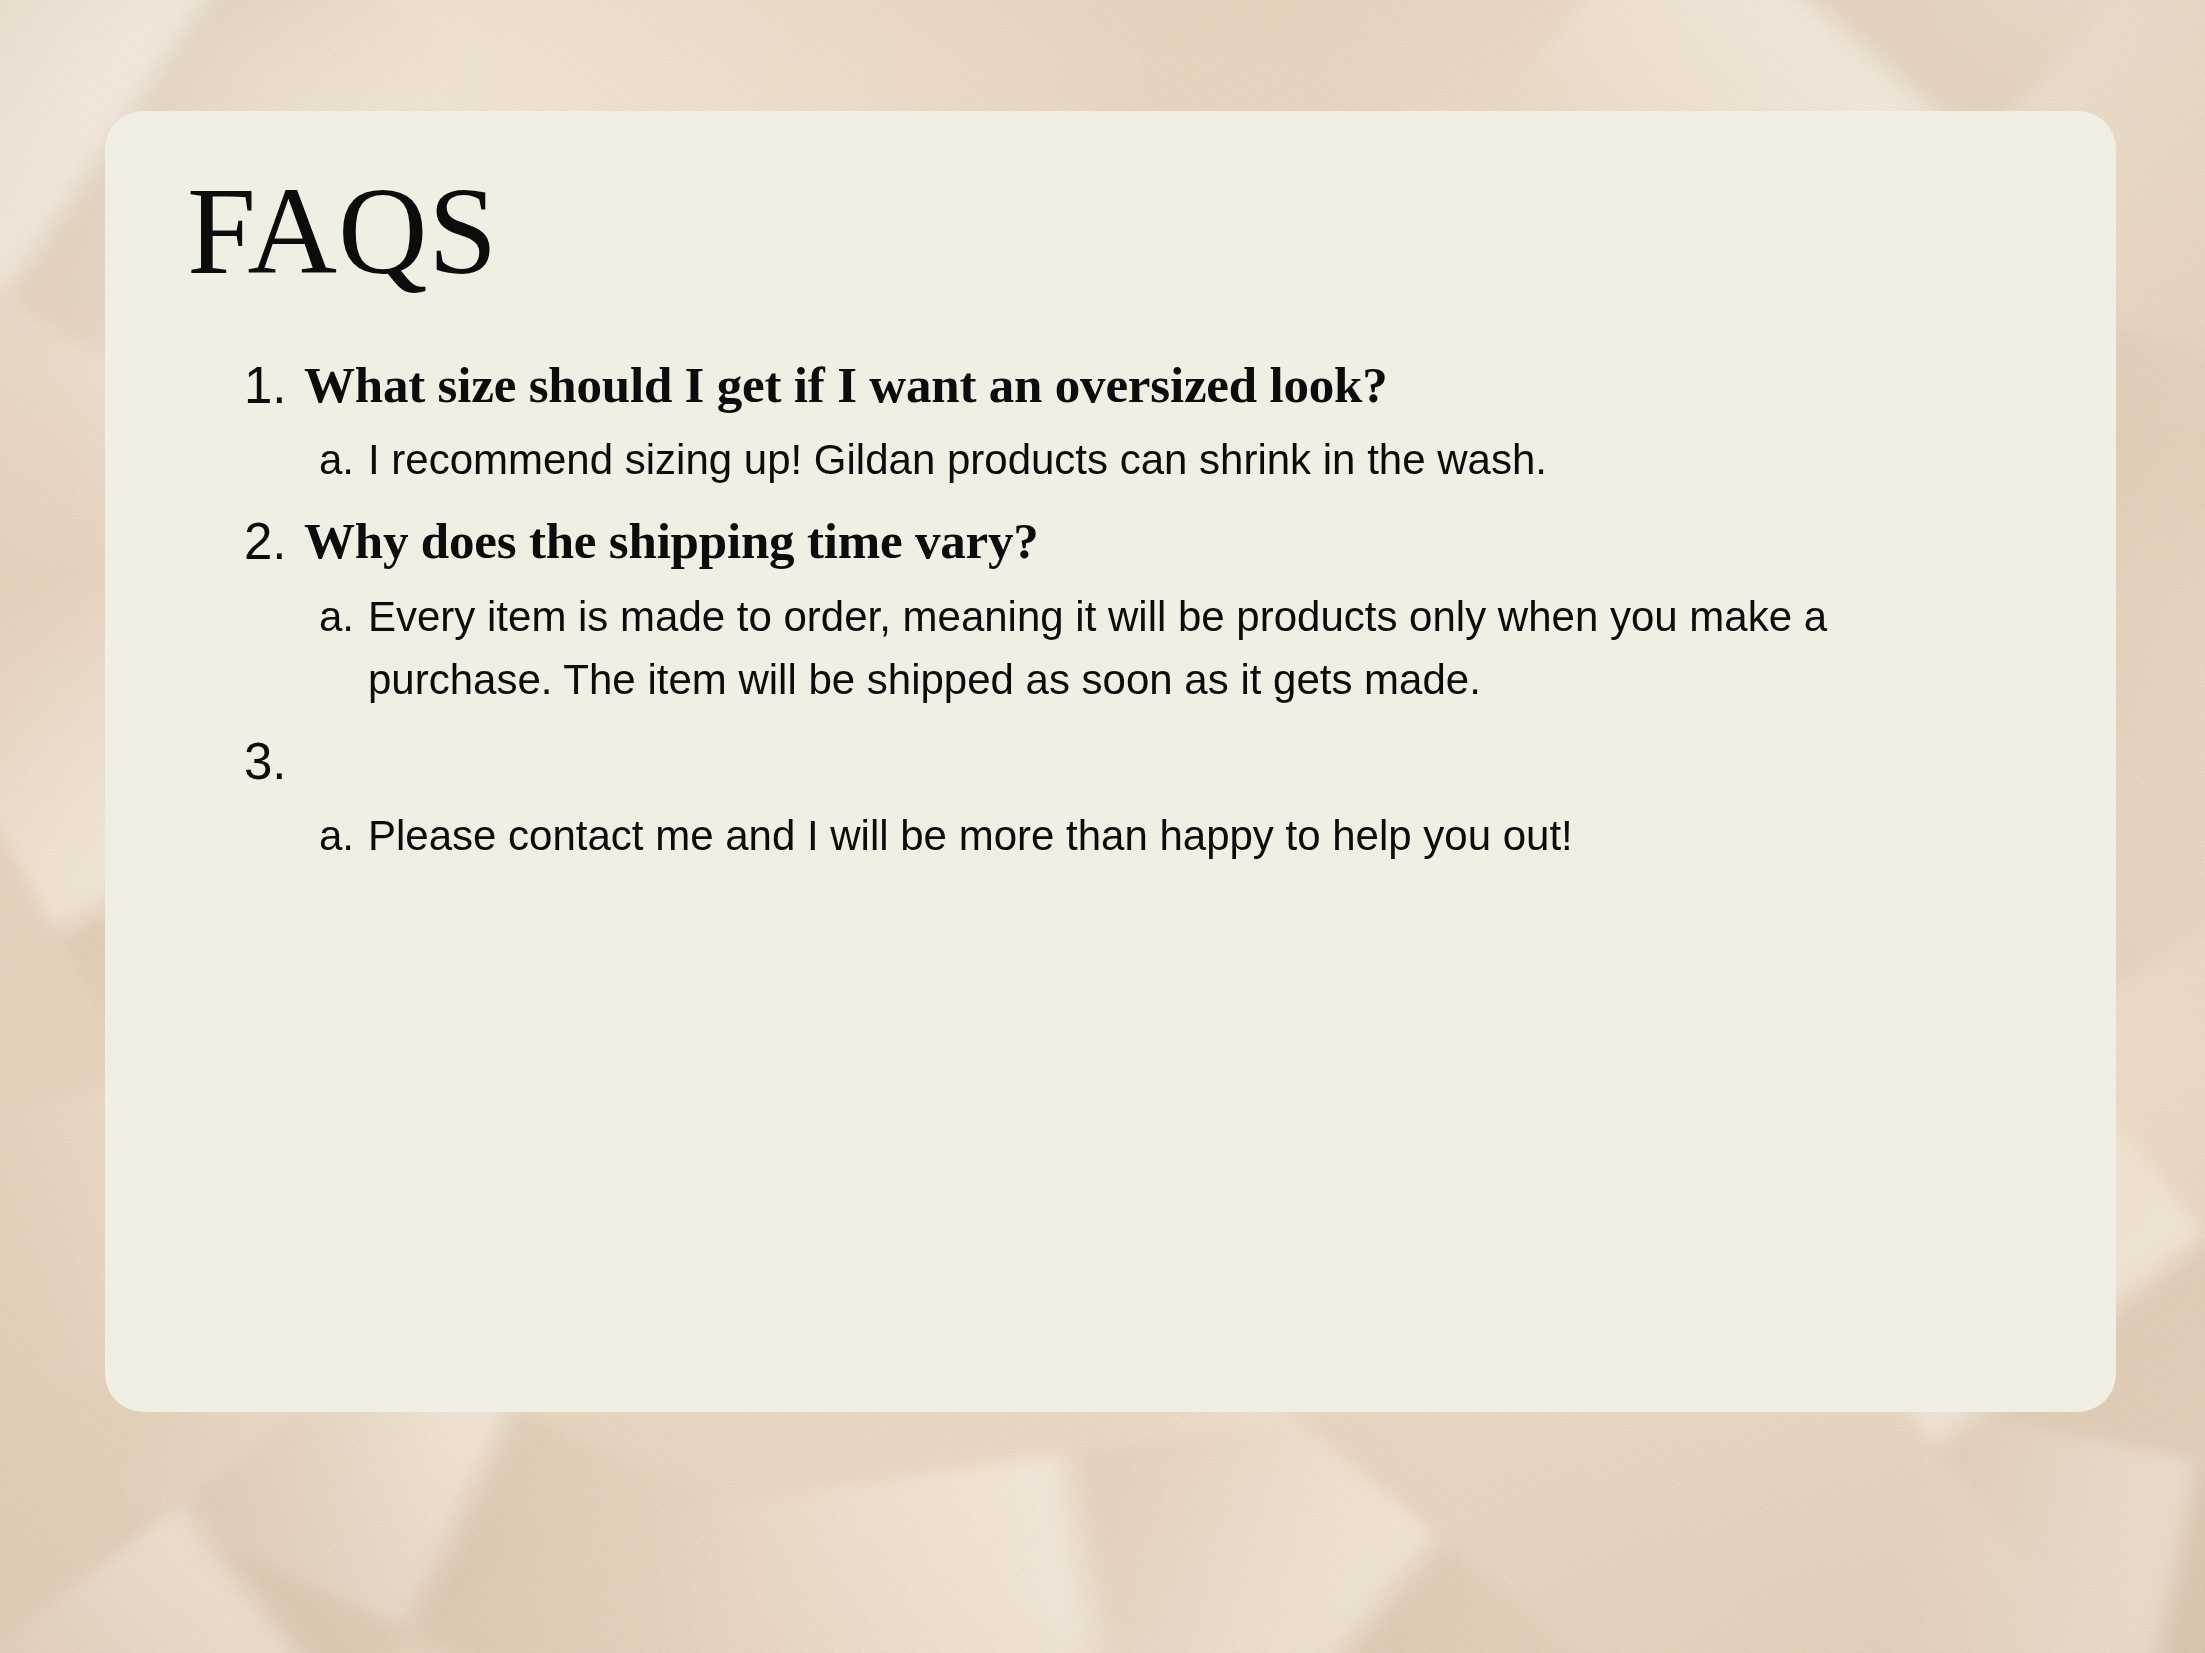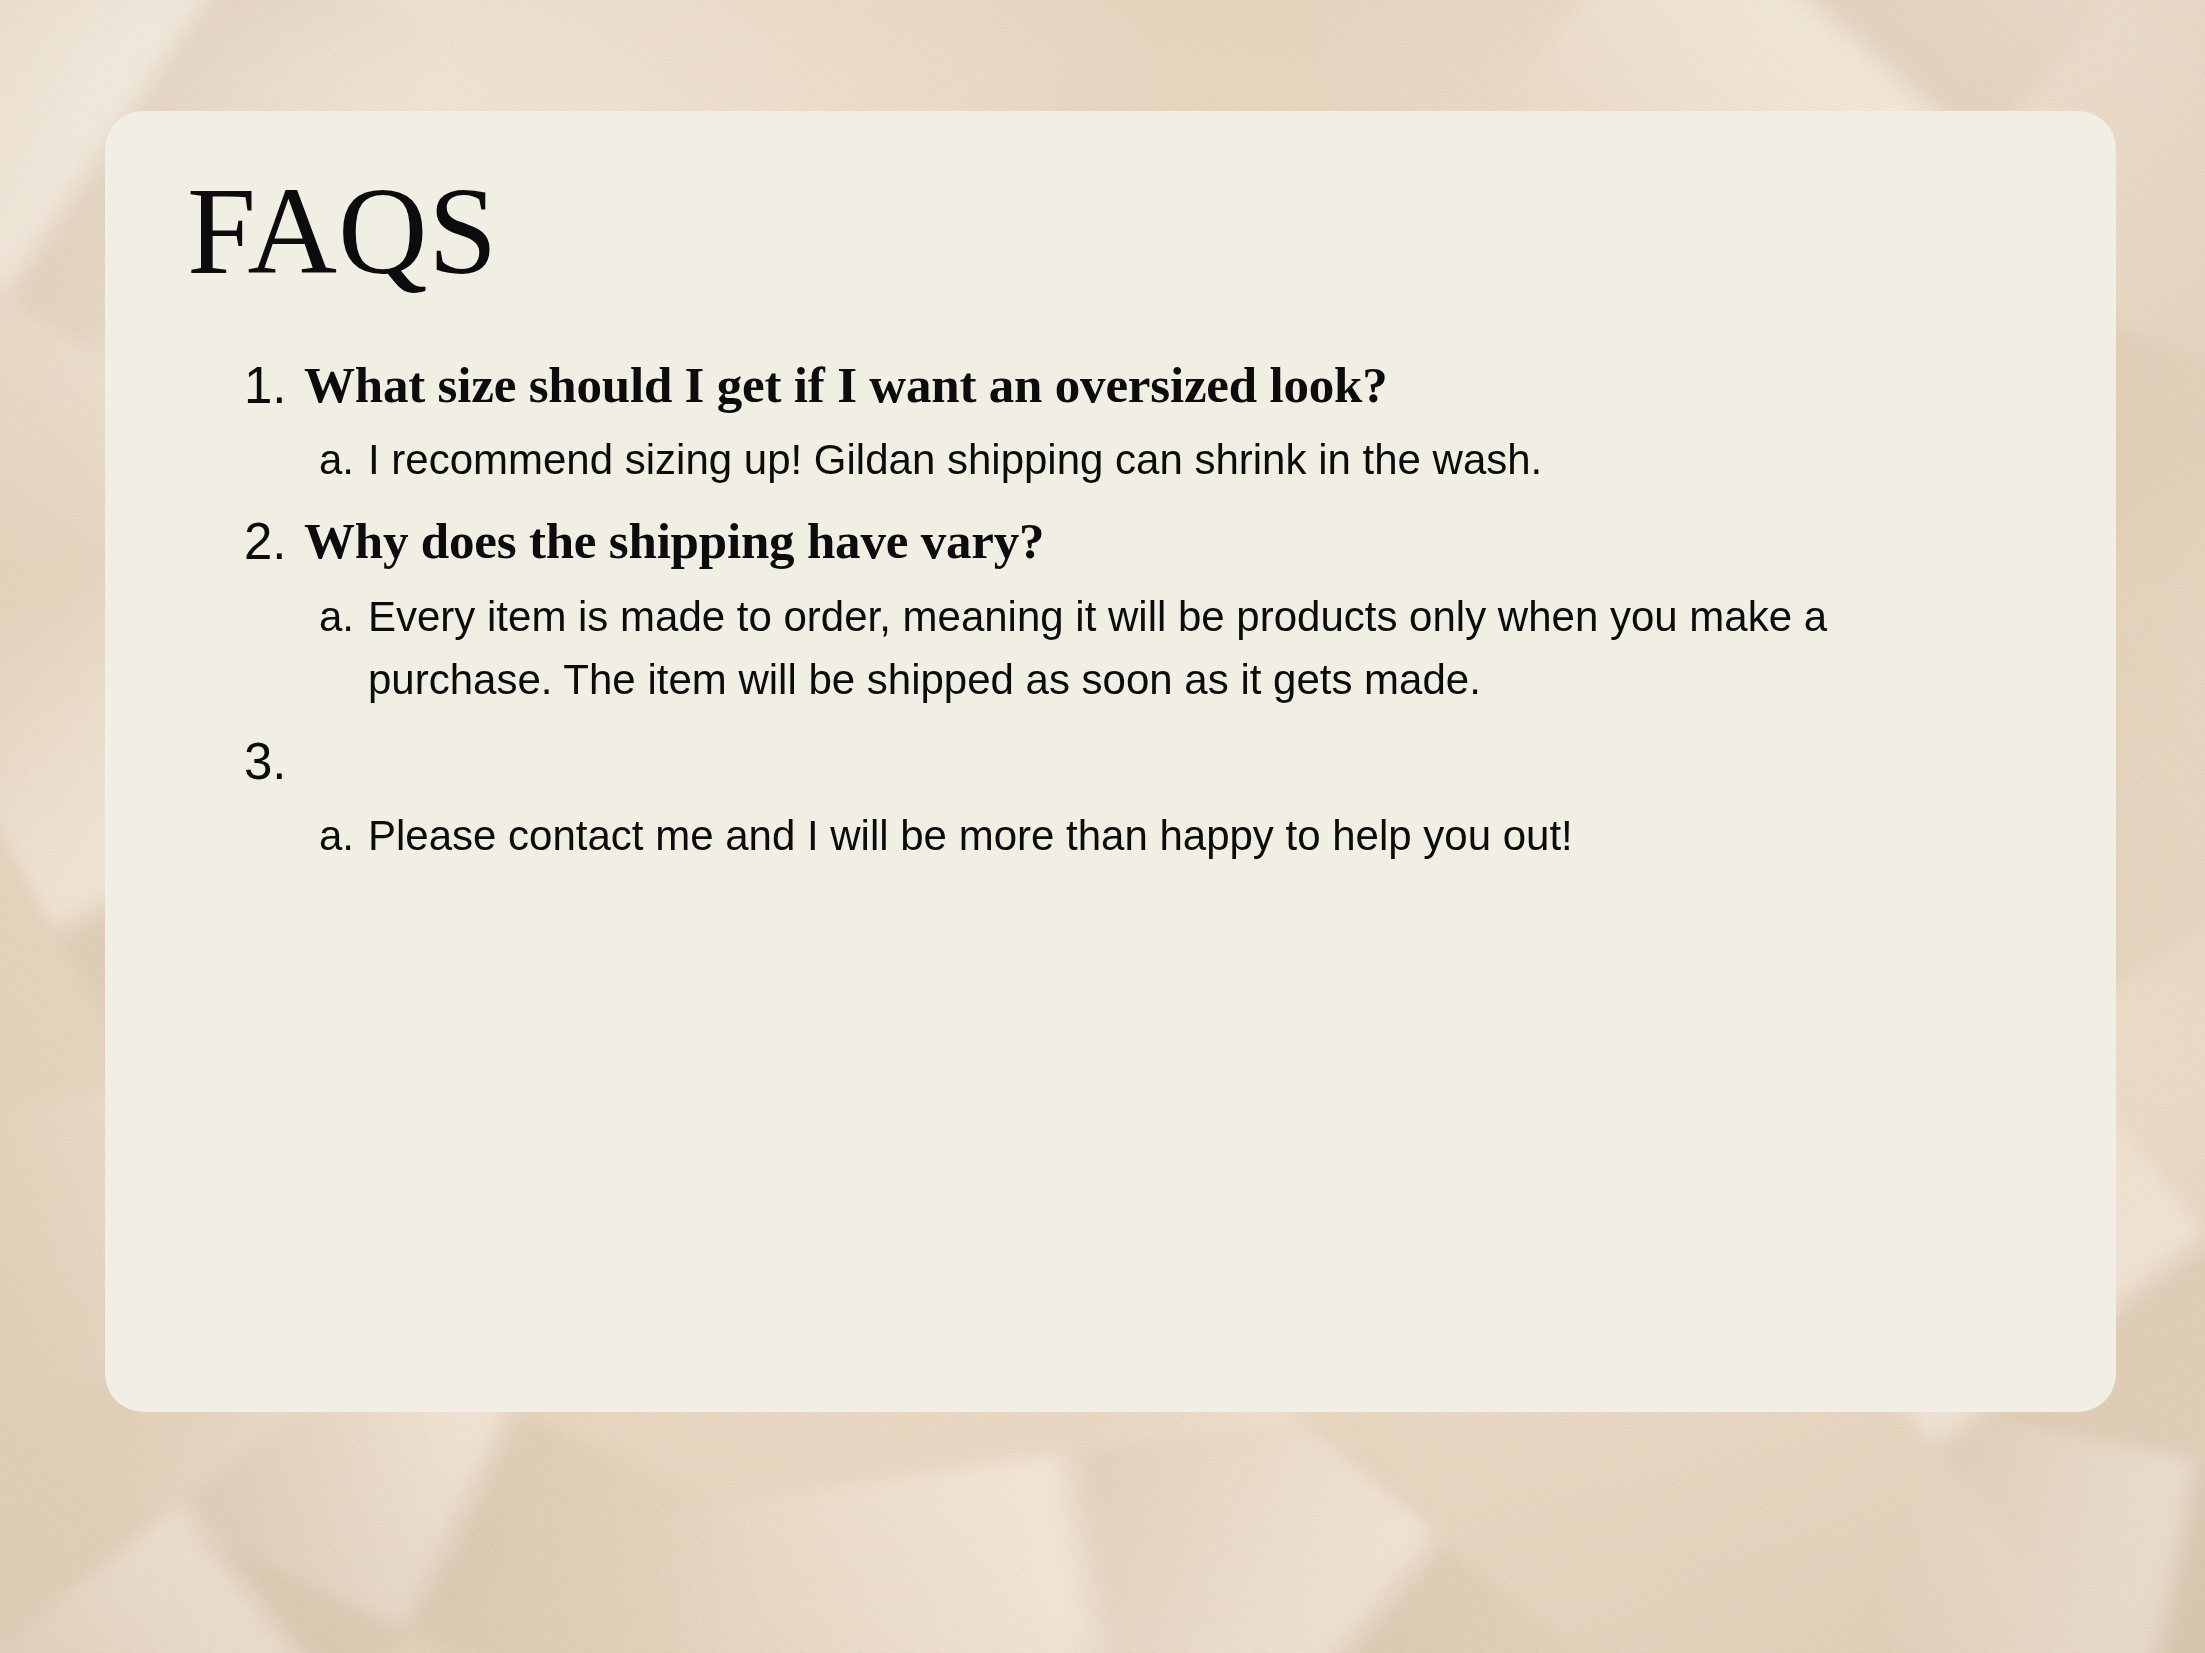--- a/index.html
+++ b/index.html
@@ -213,28 +213,28 @@
 
   <div id="faq-list">
 
     <div class="faq-item">
       <div class="q-row">
         <span class="q-marker">1.</span>
         <span class="q-text">What size should I get if I want an oversized look?</span>
       </div>
       <div class="a-row">
         <span class="a-marker">a.</span>
-        <span class="a-text">I recommend sizing up! Gildan shipping can shrink in the wash.</span>
+        <span class="a-text">I recommend sizing up! Gildan products can shrink in the wash.</span>
       </div>
     </div>
 
     <div class="faq-item">
       <div class="q-row">
         <span class="q-marker">2.</span>
-        <span class="q-text">Why does the shipping have vary?</span>
+        <span class="q-text">Why does the shipping time vary?</span>
       </div>
       <div class="a-row">
         <span class="a-marker">a.</span>
         <span class="a-text">Every item is made to order, meaning it will be products only when you make a purchase. The item will be shipped as soon as it gets made.</span>
       </div>
     </div>
 
     <div class="faq-item tight">
       <div class="q-row">
         <span class="q-marker">3.</span>

